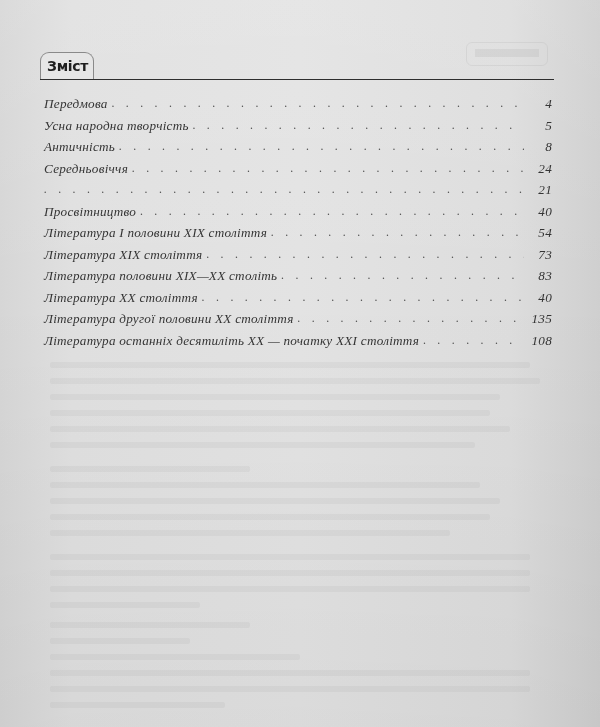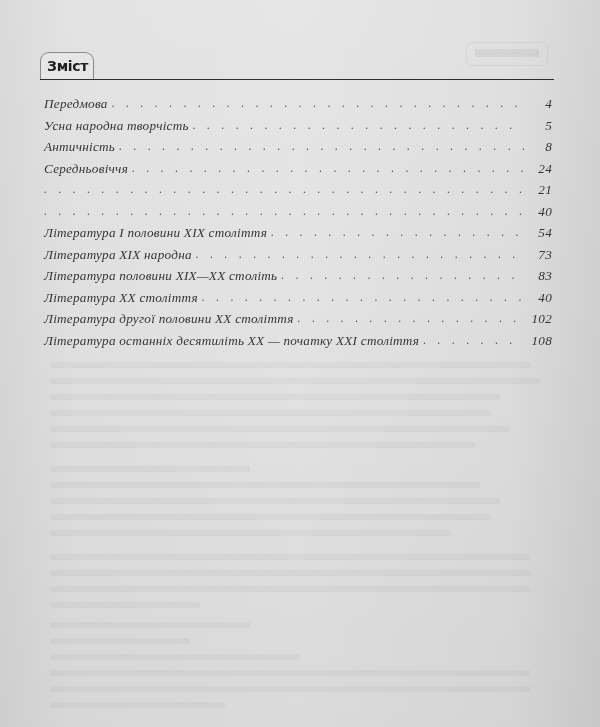--- a/index.html
+++ b/index.html
@@ -192,47 +192,48 @@
     <li class="toc-item">
       <span class="toc-title">Середньовіччя</span>
       <span class="toc-dots"></span>
       <span class="toc-page">24</span>
     </li>
     <li class="toc-item">
       <span class="toc-dots"></span>
       <span class="toc-page">21</span>
     </li>
     <li class="toc-item">
+      <span class="toc-title">Просвітництво</span>
       <span class="toc-dots"></span>
       <span class="toc-page">40</span>
     </li>
     <li class="toc-item">
       <span class="toc-title">Література І половини XIX століття</span>
       <span class="toc-dots"></span>
       <span class="toc-page">54</span>
     </li>
     <li class="toc-item">
-      <span class="toc-title">Література XIX народна</span>
+      <span class="toc-title">Література XIX століття</span>
       <span class="toc-dots"></span>
       <span class="toc-page">73</span>
     </li>
     <li class="toc-item">
       <span class="toc-title">Література половини XIX—XX століть</span>
       <span class="toc-dots"></span>
       <span class="toc-page">83</span>
     </li>
     <li class="toc-item">
       <span class="toc-title">Література XX століття</span>
       <span class="toc-dots"></span>
       <span class="toc-page">40</span>
     </li>
     <li class="toc-item">
       <span class="toc-title">Література другої половини XX століття</span>
       <span class="toc-dots"></span>
-      <span class="toc-page">102</span>
+      <span class="toc-page">135</span>
     </li>
     <li class="toc-item">
       <span class="toc-title">Література останніх десятиліть XX — початку XXI століття</span>
       <span class="toc-dots"></span>
       <span class="toc-page">108</span>
     </li>
   </ul>
 </div>
 
 </body></html>

